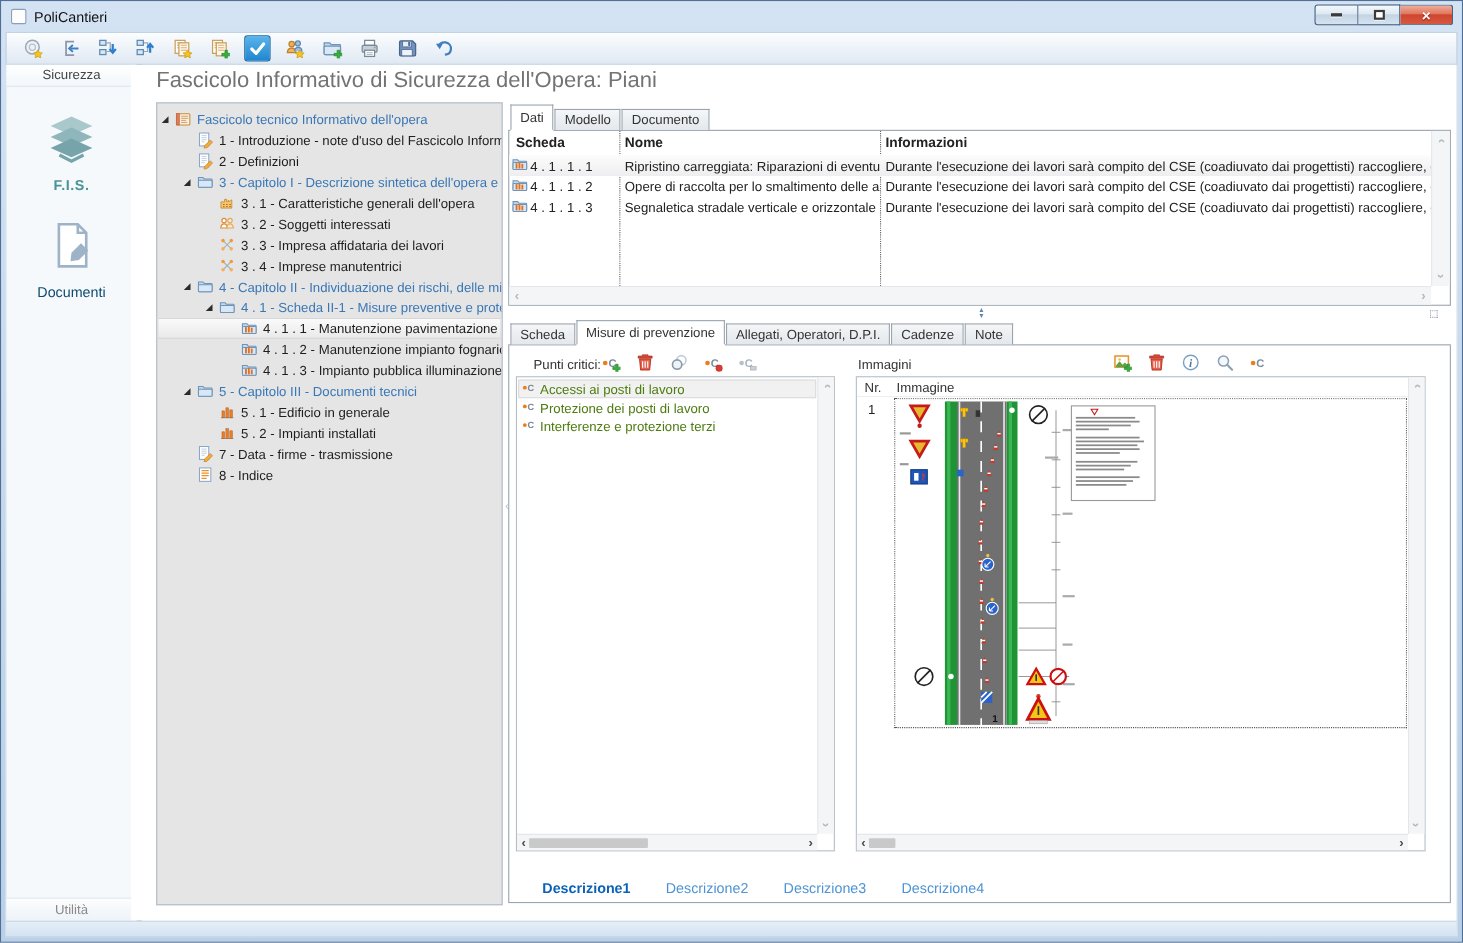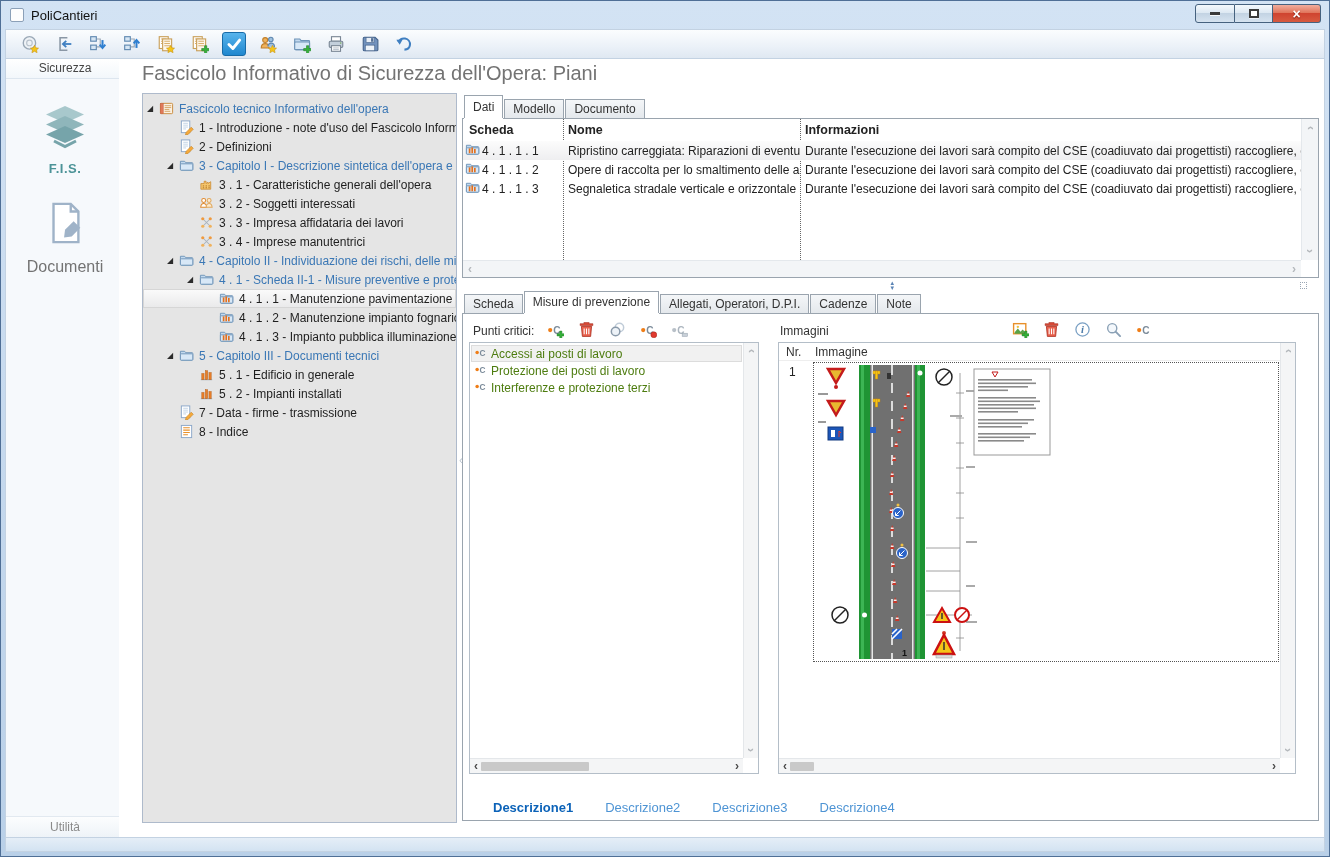--- a/index.html
+++ b/index.html
@@ -33,21 +33,21 @@
   
   .client { position:absolute; top:58px; left:4px; right:4px; bottom:4px; background:#fff; border:1px solid #c3d2e2; border-top:none; }
   .statusbar { position:absolute; left:0; right:0; bottom:0; height:14px; background:linear-gradient(#e5eef7,#d3e3f2); border-top:1px solid #c3d2e2; }
 
   
   .sidebar { position:absolute; left:0; top:0; bottom:14px; width:123px; background:#f6f9fc; border-right:5px solid #0f766e; }
   .side-tab { height:20px; line-height:19px; text-align:center; background:linear-gradient(#ffffff,#f2f7fb); border-bottom:1px solid #dde6ef; color:#444; }
   .side-items { display:flex; flex-direction:column; align-items:center; }
   .side-item { margin-top:26px; display:flex; flex-direction:column; align-items:center; gap:9px; cursor:default; }
   .side-item svg { width:48px; height:44px; }
-  .side-lbl { color:#737373; font-size:16px; }
+  .side-lbl { color:#0c4a6e; font-size:13px; }
   .side-item.active .side-lbl { color:#4b9397; font-weight:bold; font-size:13px; letter-spacing:.5px; }
   .side-foot { position:absolute; bottom:0; left:0; right:0; height:21px; line-height:20px; text-align:center; color:#8a8a8a; background:linear-gradient(#fcfdfe,#eef3f8); border-top:1px solid #e2e9f0; }
 
   
   .main { position:absolute; left:113px; top:0; right:0; bottom:14px; background:#fff; overflow:hidden; }
   .page-title { position:absolute; left:23px; top:3px; font-size:20px; color:#737373; white-space:nowrap; }
 
   
   .tree-panel { position:absolute; left:23px; top:34px; width:315px; height:730px; border:1px solid #aebacb; background:#e5e5e5; padding-top:5px; overflow:hidden; }
   .tree-row { height:19px; display:flex; align-items:center; white-space:nowrap; overflow:hidden; }
@@ -99,21 +99,21 @@
   .sp { flex:1; }
   .hthumb { height:9px; background:#c9c9c9; border-radius:1px; margin:0 3px; }
 
   
   .h-split { position:absolute; left:0; top:221px; width:857px; height:11px; }
   .h-grip { position:absolute; left:50%; top:0; font-size:7px; line-height:5px; color:#5b84b5; text-align:center; }
   .h-corner { position:absolute; right:12px; top:2px; width:7px; height:7px; border:1px dotted #9aa6b4; }
 
   
   .lower-panel { position:absolute; left:0; top:254px; width:857px; height:508px; border:1px solid #9aa4ae; background:#fff; }
-  .pc-label { position:absolute; left:10px; top:10px; color:#333; }
+  .pc-label { position:absolute; left:22px; top:10px; color:#333; }
   .pc-icons { position:absolute; left:80px; top:4px; display:flex; gap:7px; }
   .icon-btn { width:24px; height:23px; display:flex; align-items:center; justify-content:center; border-radius:2px; }
   .icon-btn svg { width:17px; height:17px; }
   .pc-list { position:absolute; left:6px; top:28px; width:290px; height:432px; border:1px solid #b4bec8; background:#fff; }
   .pc-items { position:absolute; left:1px; top:2px; right:16px; }
   .pc-item { height:17px; display:flex; align-items:center; padding-left:3px; white-space:nowrap; overflow:hidden; }
   .pc-item.selected { background:#f1f1f1; outline:1px solid #dcdcdc; outline-offset:-1px; }
   .pc-item svg { width:15px; height:14px; margin-right:2px; flex:0 0 15px; }
   .pc-text { color:#4d7c0f; }
   .sub-vscroll { position:absolute; top:0; right:0; width:15px; bottom:15px; background:#f4f5f6; border-left:1px solid #e4e7ea; display:flex; flex-direction:column; justify-content:space-between; align-items:center; padding:2px 0; }

